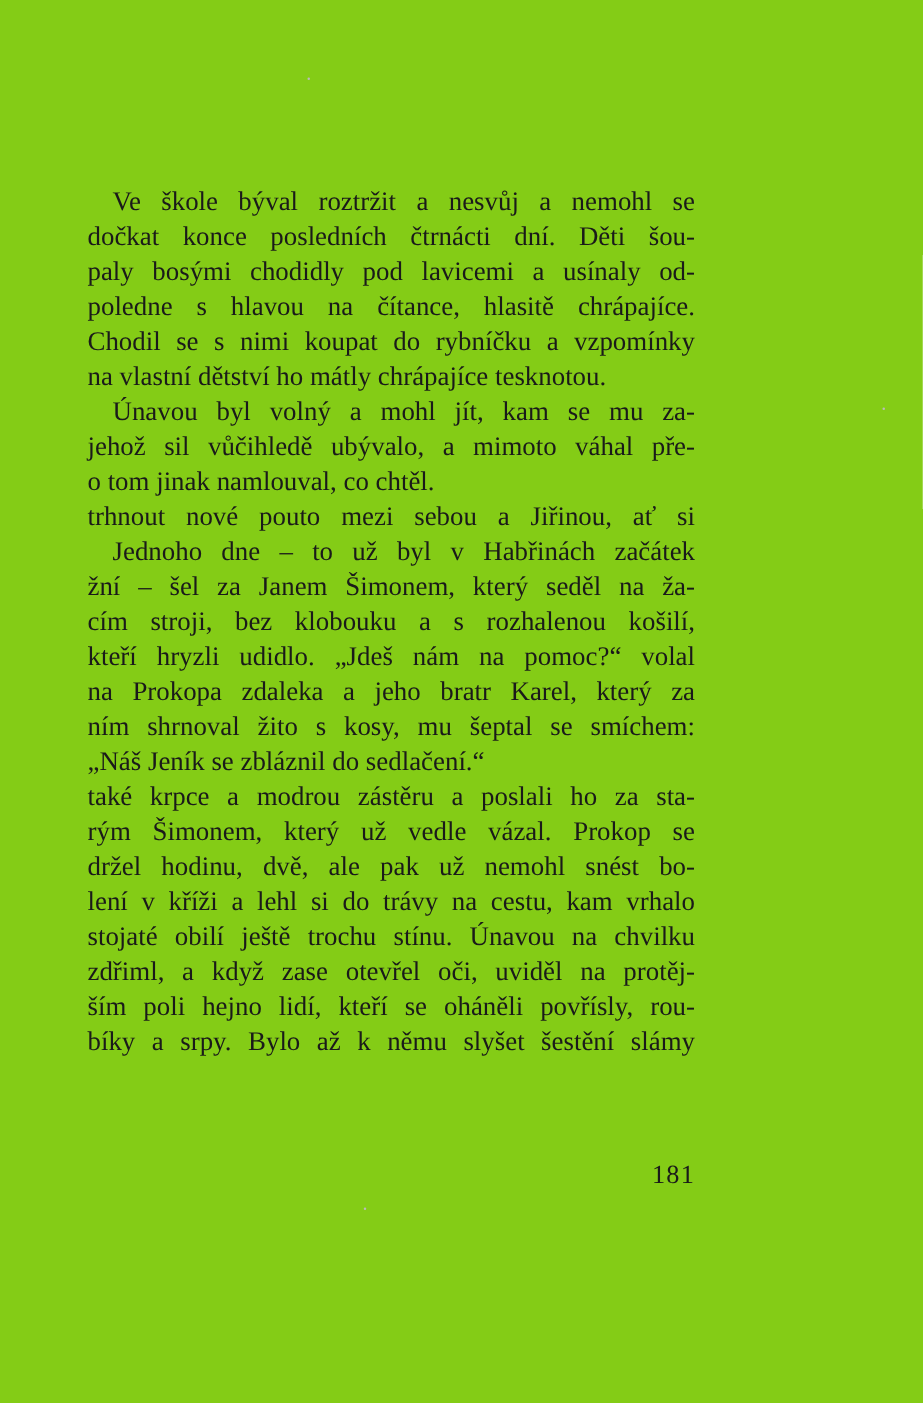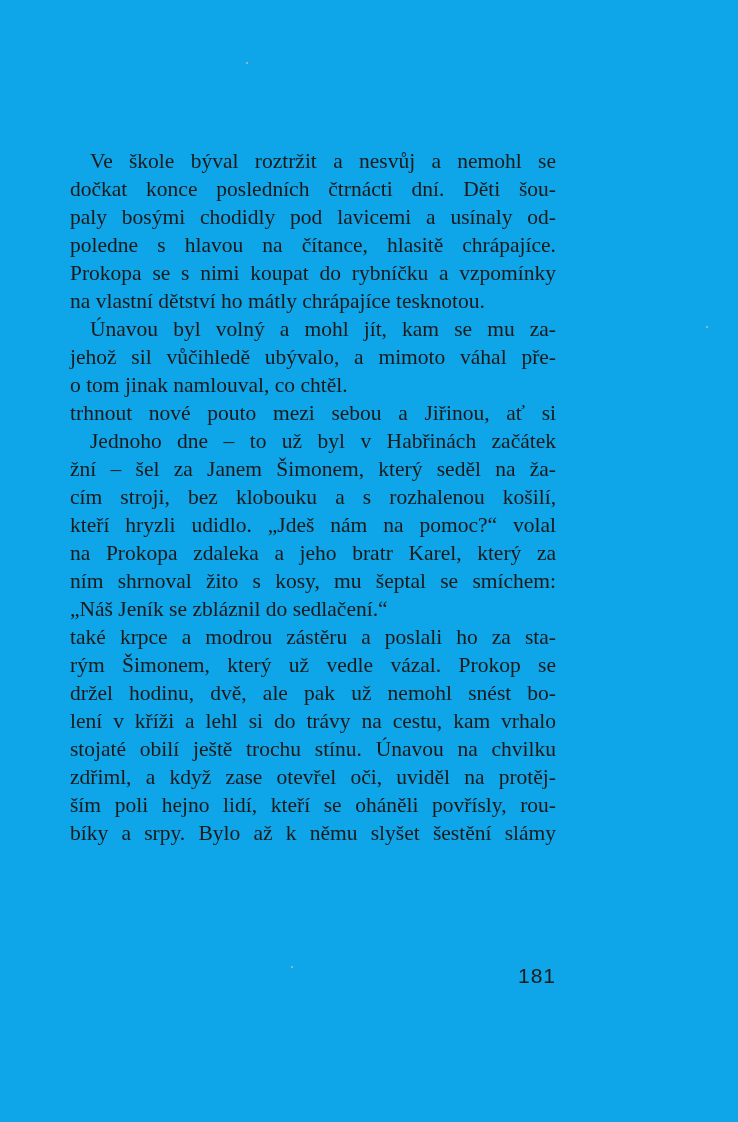--- a/index.html
+++ b/index.html
@@ -1,38 +1,38 @@
 <!DOCTYPE html>
 <html><head>
 <meta charset="utf-8">
 <style>
   html, body { margin:0; padding:0; }
   body { width:738px; height:1122px; background:#ffffff; position:relative; overflow:hidden; }
-  .page { position:absolute; left:0; top:0; width:738px; height:1122px; background:#0ea5e9; }
+  .page { position:absolute; left:0; top:0; width:738px; height:1122px; background:#84cc16; }
   .text-block { position:absolute; left:70px; top:147px; width:486px;
     font-family:"Liberation Serif","DejaVu Serif",serif; font-size:21.5px; line-height:28px; color:#1a1a1a; }
   .line { display:block; white-space:nowrap; text-align:justify; text-align-last:justify; height:28px; }
   .line.last { text-align-last:left; }
   .line.indent { padding-left:20px; }
-  .page-number { position:absolute; left:505px; top:964px; width:51px; text-align:right;
-    font-family:Liberation Sans, sans-serif; font-size:21px; color:#1a1a1a; letter-spacing:1px; }
+  .page-number { position:absolute; left:505px; top:927px; width:51px; text-align:right;
+    font-family:Liberation Serif, serif; font-size:21px; color:#1a1a1a; letter-spacing:1px; }
   .speck { position:absolute; width:2px; height:2px; background:#bbb; border-radius:1px; }
 </style>
 </head>
 <body>
 
 <div class="page">
   <div class="text-block">
 
     <div>
       <span class="line indent">Ve škole býval roztržit a nesvůj a nemohl se</span>
       <span class="line">dočkat konce posledních čtrnácti dní. Děti šou-</span>
       <span class="line">paly bosými chodidly pod lavicemi a usínaly od-</span>
       <span class="line">poledne s hlavou na čítance, hlasitě chrápajíce.</span>
-      <span class="line">Prokopa se s nimi koupat do rybníčku a vzpomínky</span>
+      <span class="line">Chodil se s nimi koupat do rybníčku a vzpomínky</span>
       <span class="line last">na vlastní dětství ho mátly chrápajíce tesknotou.</span>
     </div>
 
     <div>
       <span class="line indent">Únavou byl volný a mohl jít, kam se mu za-</span>
       <span class="line">jehož sil vůčihledě ubývalo, a mimoto váhal pře-</span>
       <span class="line last">o tom jinak namlouval, co chtěl.</span>
       <span class="line">trhnout nové pouto mezi sebou a Jiřinou, ať si</span>
     </div>
 

